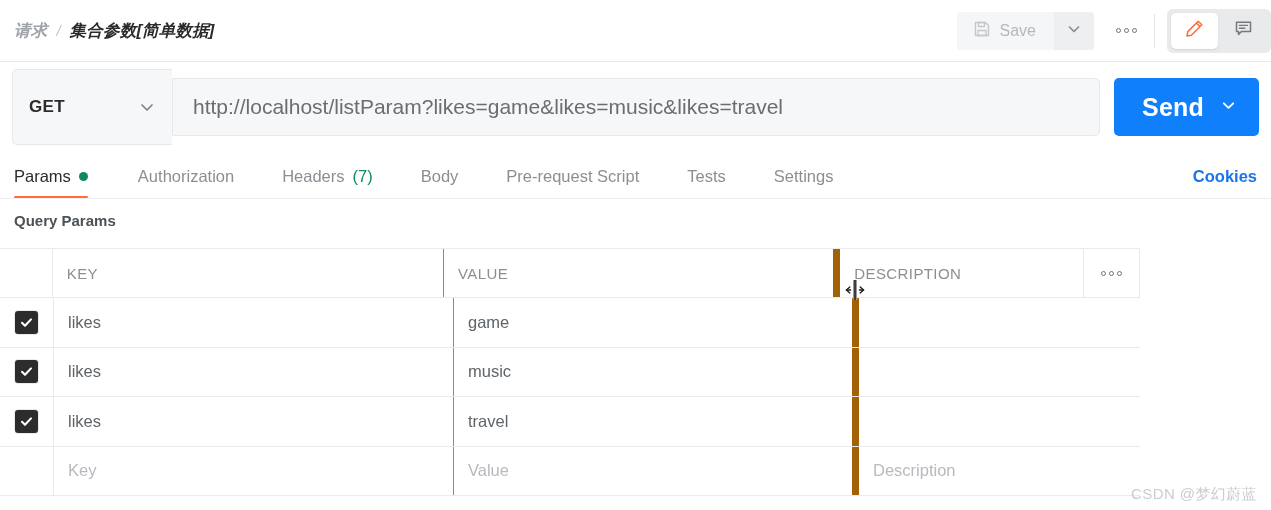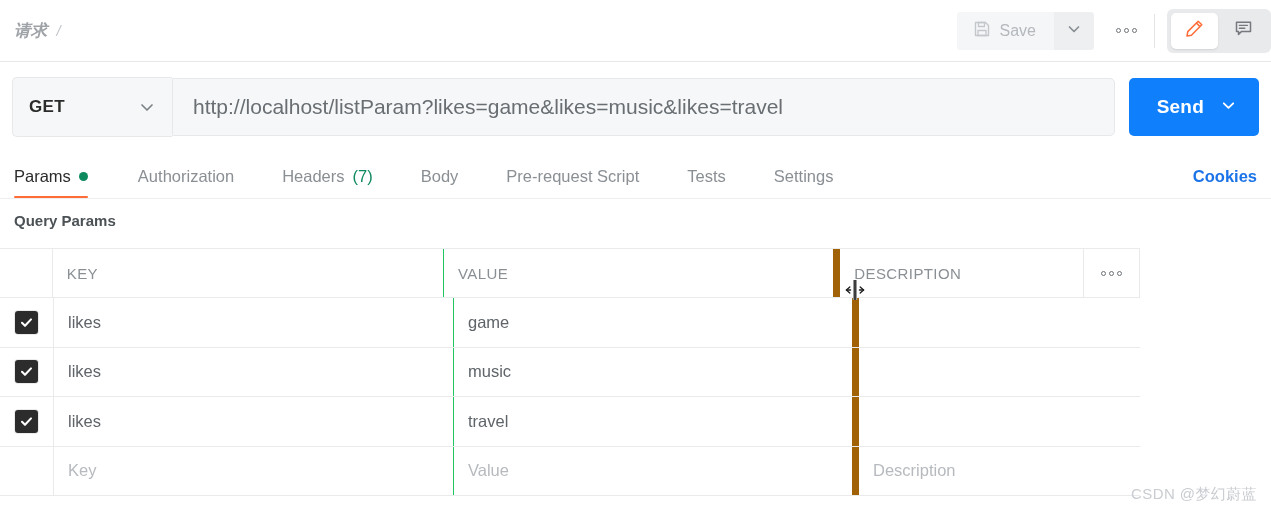--- a/index.html
+++ b/index.html
@@ -130,21 +130,21 @@
     position: absolute;
     left: 0; top: 62px;
     width: 1271px; height: 90px;
     background: #ffffff;
     display: flex;
     align-items: center;
     padding: 0 12px;
   }
 
   .method-select {
-    width: 160px; height: 60px;
+    width: 160px; height: 76px;
     background: #f6f7f8;
     border: 1px solid #e6e8ea;
     border-right: none;
     border-radius: 5px 0 0 5px;
     display: flex;
     align-items: center;
     padding: 0 16px;
     cursor: pointer;
   }
   .method-label {
@@ -175,21 +175,21 @@
     display: flex;
     align-items: center;
     margin-left: 14px;
     height: 58px;
     background: #0f7ffc;
     border-radius: 5px;
     cursor: pointer;
   }
   .send-label {
     color: #ffffff;
-    font-size: 19px;
+    font-size: 25px;
     font-weight: 700;
     padding: 0 10px 0 28px;
     letter-spacing: .2px;
   }
   .send-caret {
     display: flex;
     align-items: center;
     padding: 0 22px 0 6px;
   }
 
@@ -326,20 +326,21 @@
 </head>
 <body>
 
 <div class="app">
 
   <div class="header">
 
     <div class="breadcrumb">
       <span class="crumb-parent">请求</span>
       <span class="crumb-sep">/</span>
+      <span class="crumb-current">集合参数[简单数据]</span>
     </div>
 
     <div class="header-right">
 
       <div class="save-group">
         <div class="save-btn">
           <span>
             <svg width="18" height="18" viewBox="0 0 18 18" fill="none">
               <path d="M2.5 2.5h10l3 3v10h-13z" stroke="#c3c7cb" stroke-width="1.4" stroke-linejoin="round"></path>
               <path d="M5.5 2.5h6v4h-6z" stroke="#c3c7cb" stroke-width="1.3"></path>

